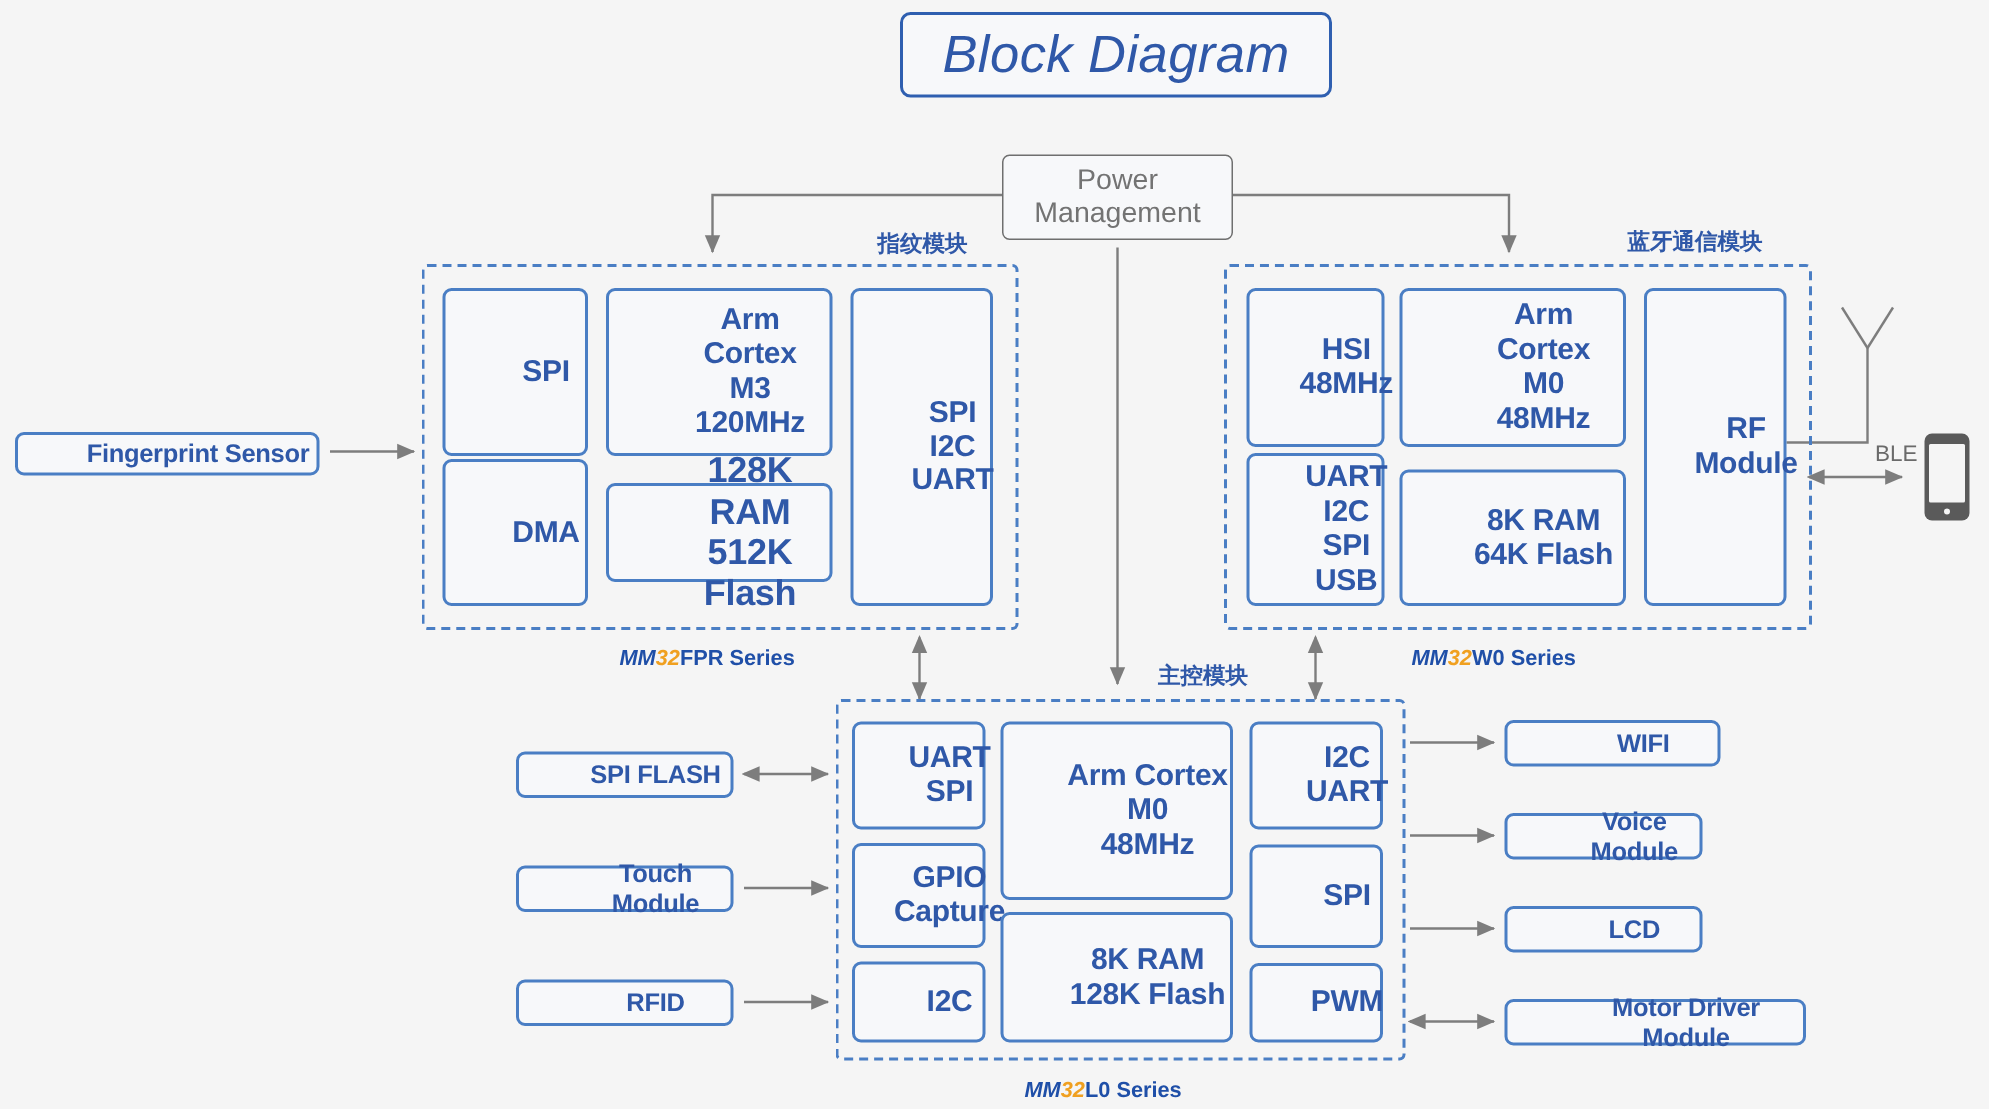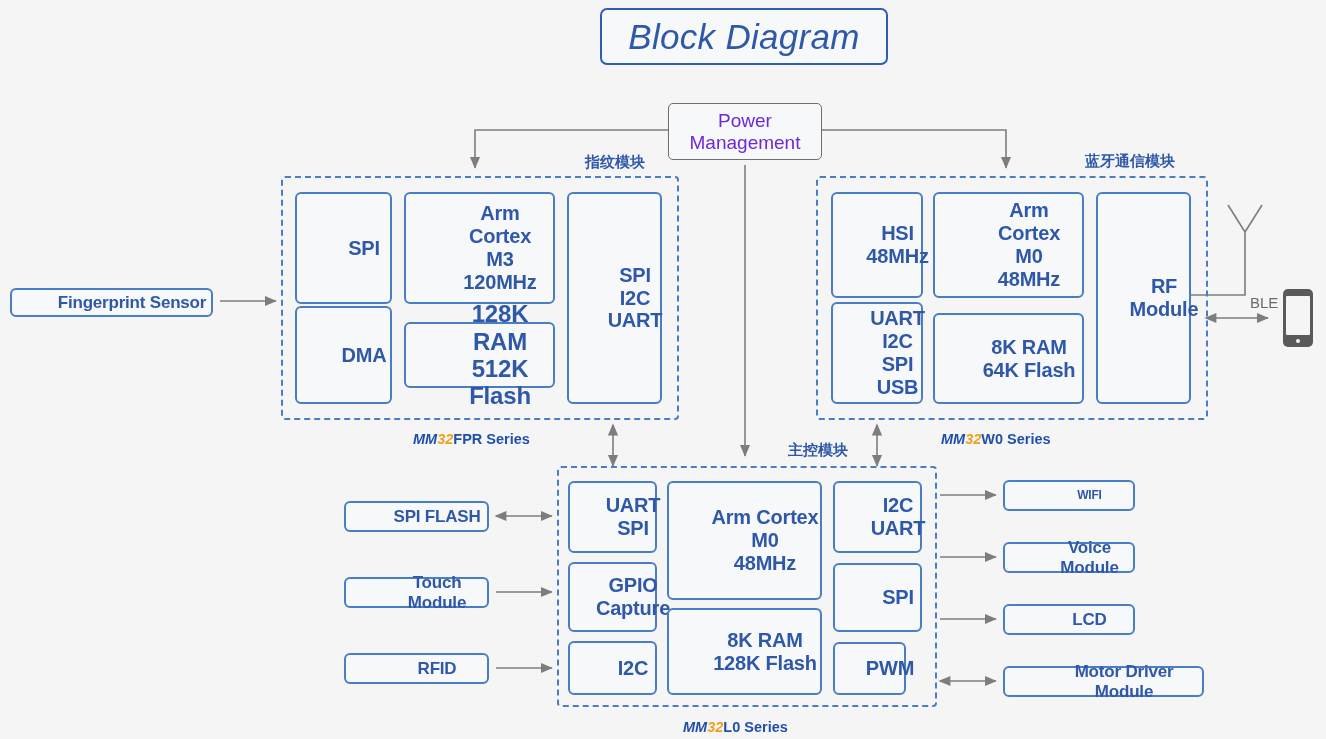--- a/index.html
+++ b/index.html
@@ -91,21 +91,21 @@
   .pm-box {
     position: absolute;
     box-sizing: border-box;
     border: 1.6px solid #6f6f6f;
     border-radius: 5px;
     background: #f7f8fa;
     display: flex;
     align-items: center;
     justify-content: center;
     text-align: center;
-    color: #6d28d9;
+    color: #737373;
     font-size: 19px;
     line-height: 1.12;
     white-space: pre-line;
   }
   
   .ble-label {
     position: absolute;
     color: #6a6a6a;
     font-size: 15px;
     white-space: nowrap;
@@ -250,21 +250,21 @@
   </div>
 
   <div class="ble-label" style="left:1218px; top:294px;margin-left:32px;">
     <span>BLE</span>
   </div>
   <div class="phone" style="left:1283px; top:289px; width:30px; height:58px;">
     <div class="screen"></div>
     <div class="home"></div>
   </div>
 
-  <div class="cn-label" style="left:772px; top:441px;margin-left:16px;">
+  <div class="cn-label" style="left:772px; top:441px;">
     <span>主控模块</span>
   </div>
   <div class="module" style="left:557px; top:466px; width:380px; height:241px;"></div>
 
   <div class="blk" style="left:568px; top:481px; width:89px; height:72px; font-size:20px;">
     <span>UART
 SPI</span>
   </div>
   <div class="blk" style="left:568px; top:562px; width:89px; height:70px; font-size:20px;">
     <span>GPIO
@@ -282,38 +282,38 @@
     <span>8K RAM
 128K Flash</span>
   </div>
   <div class="blk" style="left:833px; top:481px; width:89px; height:72px; font-size:20px;">
     <span>I2C
 UART</span>
   </div>
   <div class="blk" style="left:833px; top:563px; width:89px; height:69px; font-size:20px;">
     <span>SPI</span>
   </div>
-  <div class="blk" style="left:833px; top:642px; width:73px; height:53px; font-size:20px;">
+  <div class="blk" style="left:833px; top:642px; width:89px; height:53px; font-size:20px;">
     <span>PWM</span>
   </div>
   <div class="series" style="left:683px; top:719px;">
     <span>MM</span><span class="num">32</span><span class="tail">L0 Series</span>
   </div>
 
   <div class="blk" style="left:344px; top:501px; width:145px; height:31px; font-size:17px;">
     <span>SPI FLASH</span>
   </div>
   <div class="blk" style="left:344px; top:577px; width:145px; height:31px; font-size:17px;">
     <span>Touch Module</span>
   </div>
   <div class="blk" style="left:344px; top:653px; width:145px; height:31px; font-size:17px;">
     <span>RFID</span>
   </div>
 
-  <div class="blk" style="left:1003px; top:480px; width:132px; height:31px; font-size:12px;">
+  <div class="blk" style="left:1003px; top:480px; width:144px; height:31px; font-size:17px;">
     <span>WIFI</span>
   </div>
   <div class="blk" style="left:1003px; top:542px; width:132px; height:31px; font-size:17px;">
     <span>Voice Module</span>
   </div>
   <div class="blk" style="left:1003px; top:666px; width:201px; height:31px; font-size:17px;">
     <span>Motor Driver Module</span>
   </div>
   <div class="blk" style="left:1003px; top:604px; width:132px; height:31px; font-size:17px;">
     <span>LCD</span>

